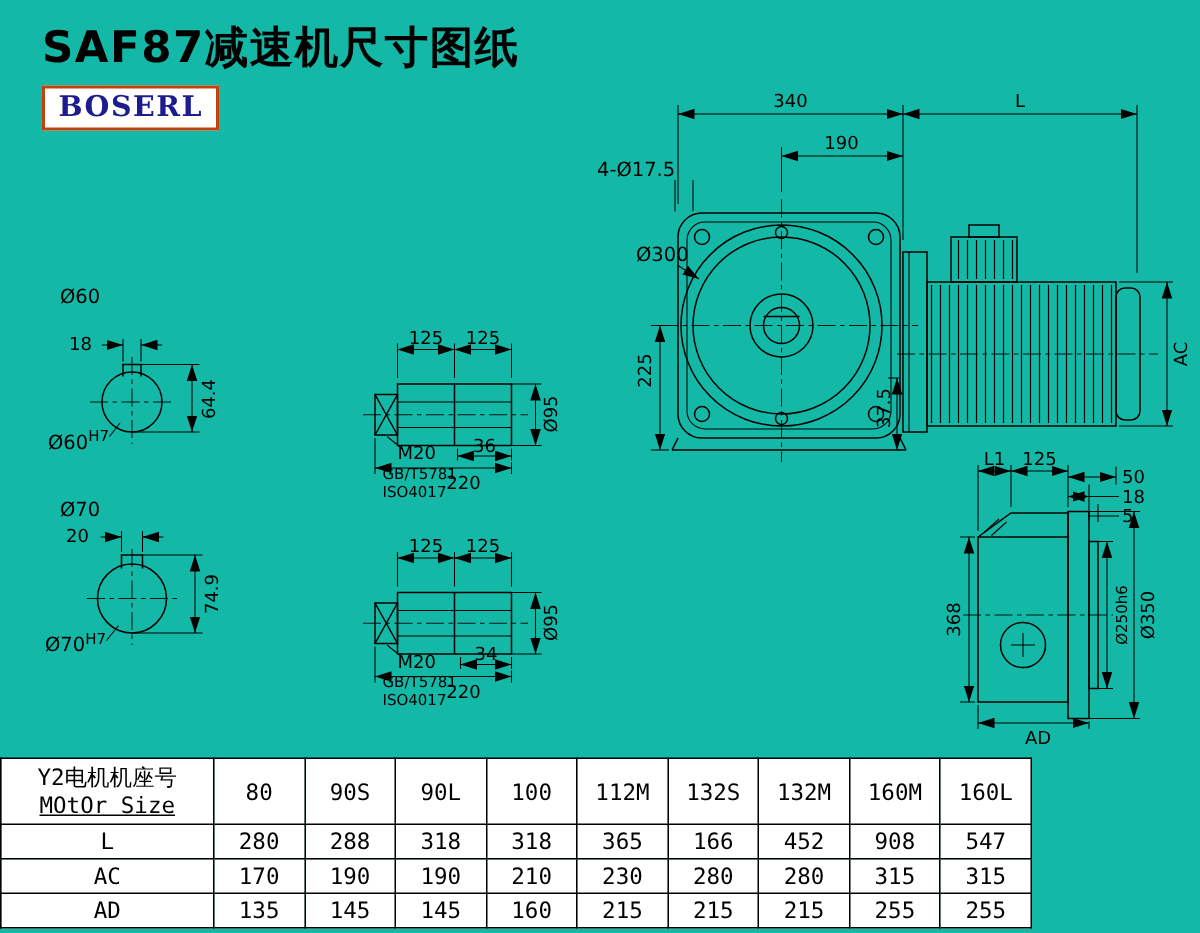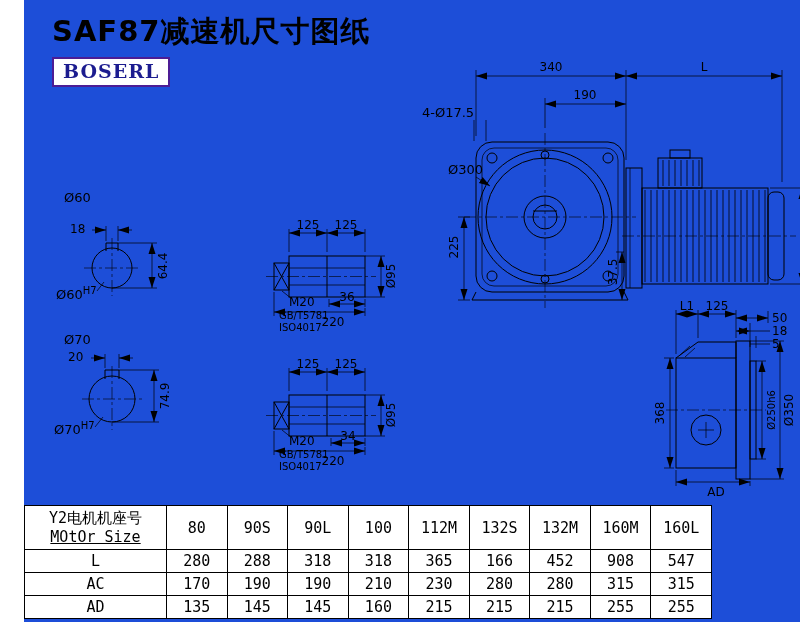--- a/index.html
+++ b/index.html
@@ -1,23 +1,23 @@
 <!DOCTYPE html>
 <html><head>
 <meta charset="utf-8">
 <style>
   * { margin:0; padding:0; box-sizing:border-box; }
   html,body { background:#fff; }
   body { width:800px; height:622px; position:relative; overflow:hidden;
          font-family:"DejaVu Sans", sans-serif; }
-  .page { position:absolute; inset:0; background:#1d4ed8;margin-left:24px; }
+  .page { position:absolute; inset:0; background:#14b8a6; }
 
   .title { position:absolute; left:28px; top:12px; font-size:29px; font-weight:bold;
            letter-spacing:1px; color:#000; }
-  .logo  { position:absolute; left:28px; top:57px; border:2px solid #4c1d95;
+  .logo  { position:absolute; left:28px; top:57px; border:2px solid #c2410c;
            padding:1px 9px 3px 9px; background:#fff; }
   .logo span { font-family:"DejaVu Serif", serif; font-weight:bold; font-size:19px;
                color:#1c1c8f; letter-spacing:1px; }
 
   svg.drawing { position:absolute; left:0; top:0; }
   svg.drawing line, svg.drawing path, svg.drawing rect,
   svg.drawing circle, svg.drawing polyline { stroke:#000; stroke-width:1; fill:none; }
   svg.drawing .thin { stroke-width:0.7; }
   svg.drawing .cl   { stroke-width:0.6; stroke-dasharray:12 3 3 3; }
   svg.drawing text  { fill:#000; stroke:none; font-family:"DejaVu Sans", sans-serif; font-size:12px; }

